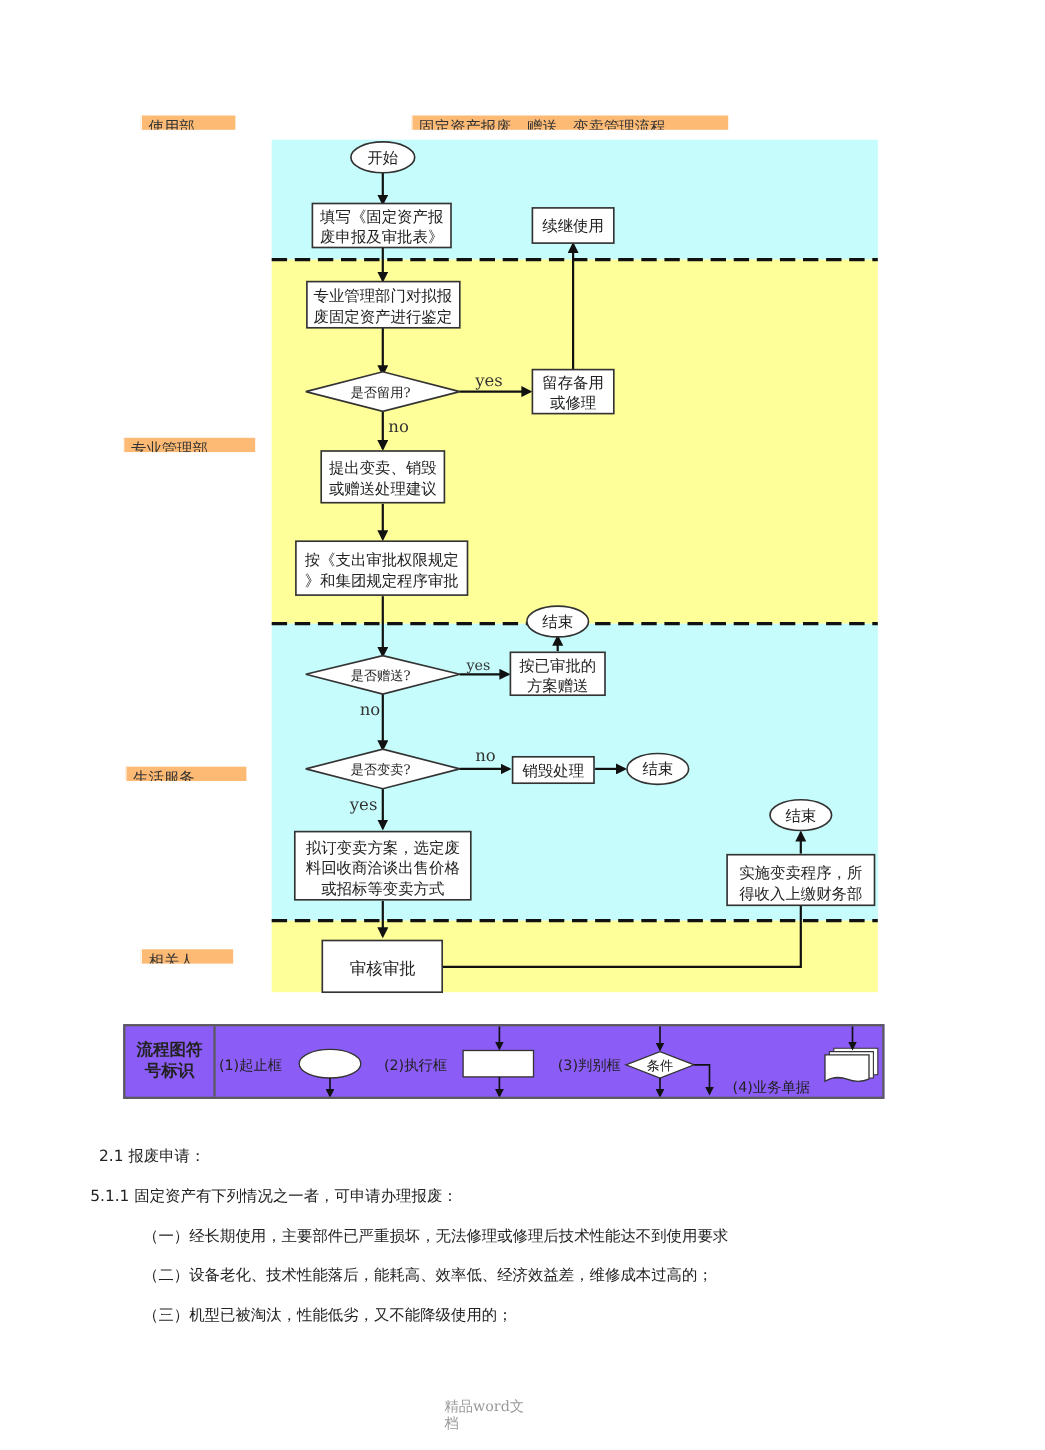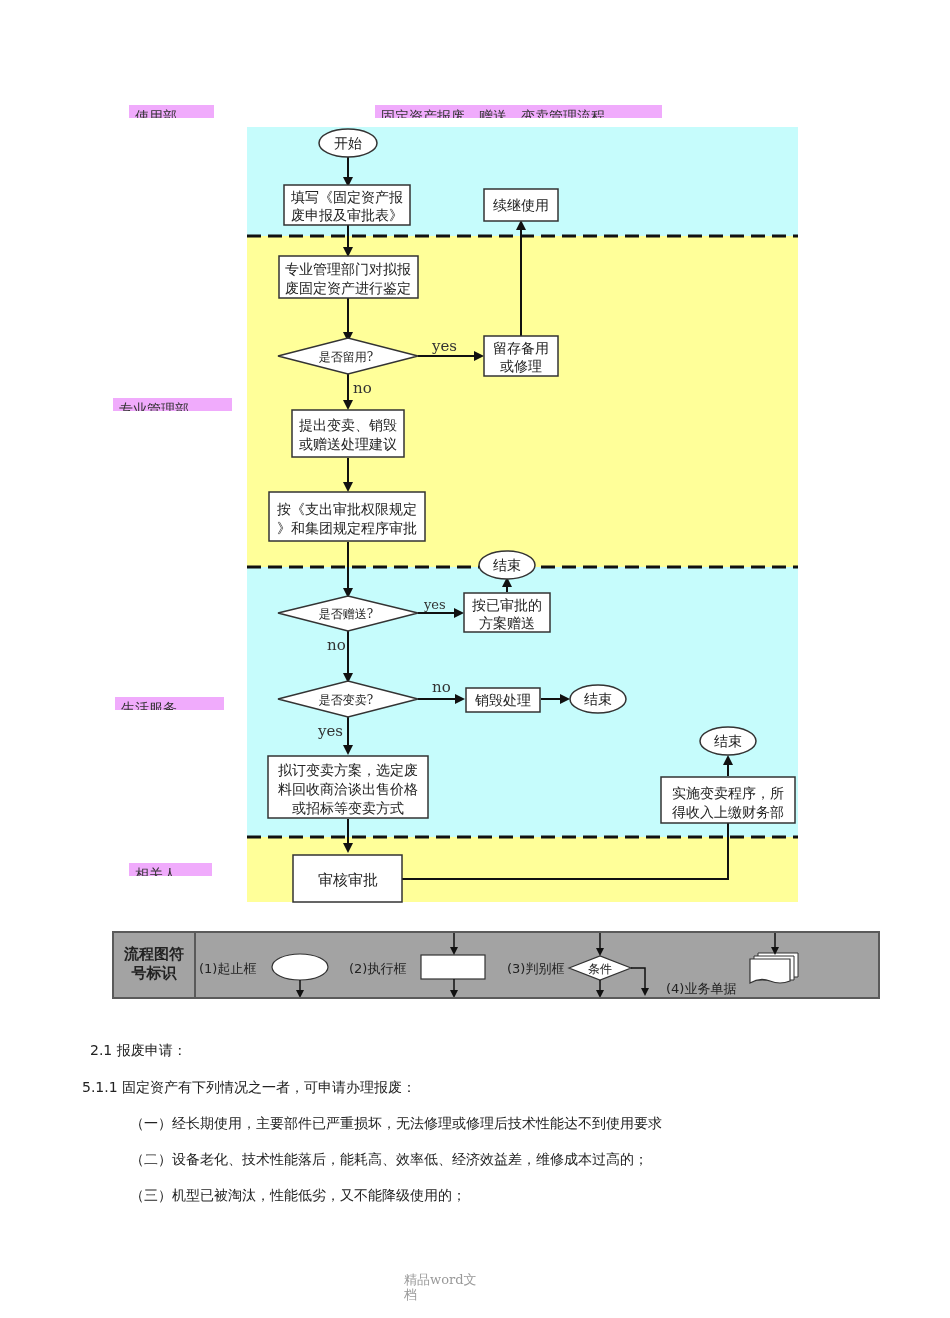--- a/index.html
+++ b/index.html
@@ -1,23 +1,23 @@
 <!DOCTYPE html>
 <html><head>
 <meta charset="utf-8">
 <style>
   html, body { margin:0; padding:0; background:#ffffff; }
   body { width:950px; height:1318px; position:relative; overflow:hidden;
          font-family:"DejaVu Serif", serif; color:#1a1a1a; }
-  .lane-label { position:absolute; height:13px; overflow:hidden; background:#f0abfc;
+  .lane-label { position:absolute; height:13px; overflow:hidden; background:#fdba74;
                 font-family:"DejaVu Sans", sans-serif; font-size:14px; line-height:22px;
                 color:#333; padding:0 6px; box-sizing:border-box; border-left:1px solid #fff;}
   #flow { position:absolute; left:0; top:0; }
-  .legend { position:absolute; left:112px; top:931px; width:768px; height:68px;
-            background:#a3a3a3; border:2px solid #5a5a5a; box-sizing:border-box; }
+  .legend { position:absolute; left:112px; top:931px; width:692px; height:68px;
+            background:#8b5cf6; border:2px solid #5a5a5a; box-sizing:border-box; }
   .legend-title { position:absolute; left:0; top:0; width:82px; height:64px;
                   border-right:2px solid #5a5a5a; font-family:"DejaVu Sans", sans-serif;
                   font-weight:bold; font-size:15px; line-height:19px; text-align:center;
                   padding-top:12px; box-sizing:border-box; color:#222; }
   .legend-lbl { position:absolute; top:27px; font-family:"DejaVu Sans", sans-serif;
                 font-size:13px; color:#222; }
   .para { position:absolute; font-family:"DejaVu Sans", sans-serif; font-size:14px; color:#222; white-space:nowrap; }
   .watermark { position:absolute; left:404px; top:1272px; width:80px; font-size:13px;
                color:#999; line-height:15px; font-family:"DejaVu Serif", serif; }
   svg text { font-family:"DejaVu Serif", serif; }

